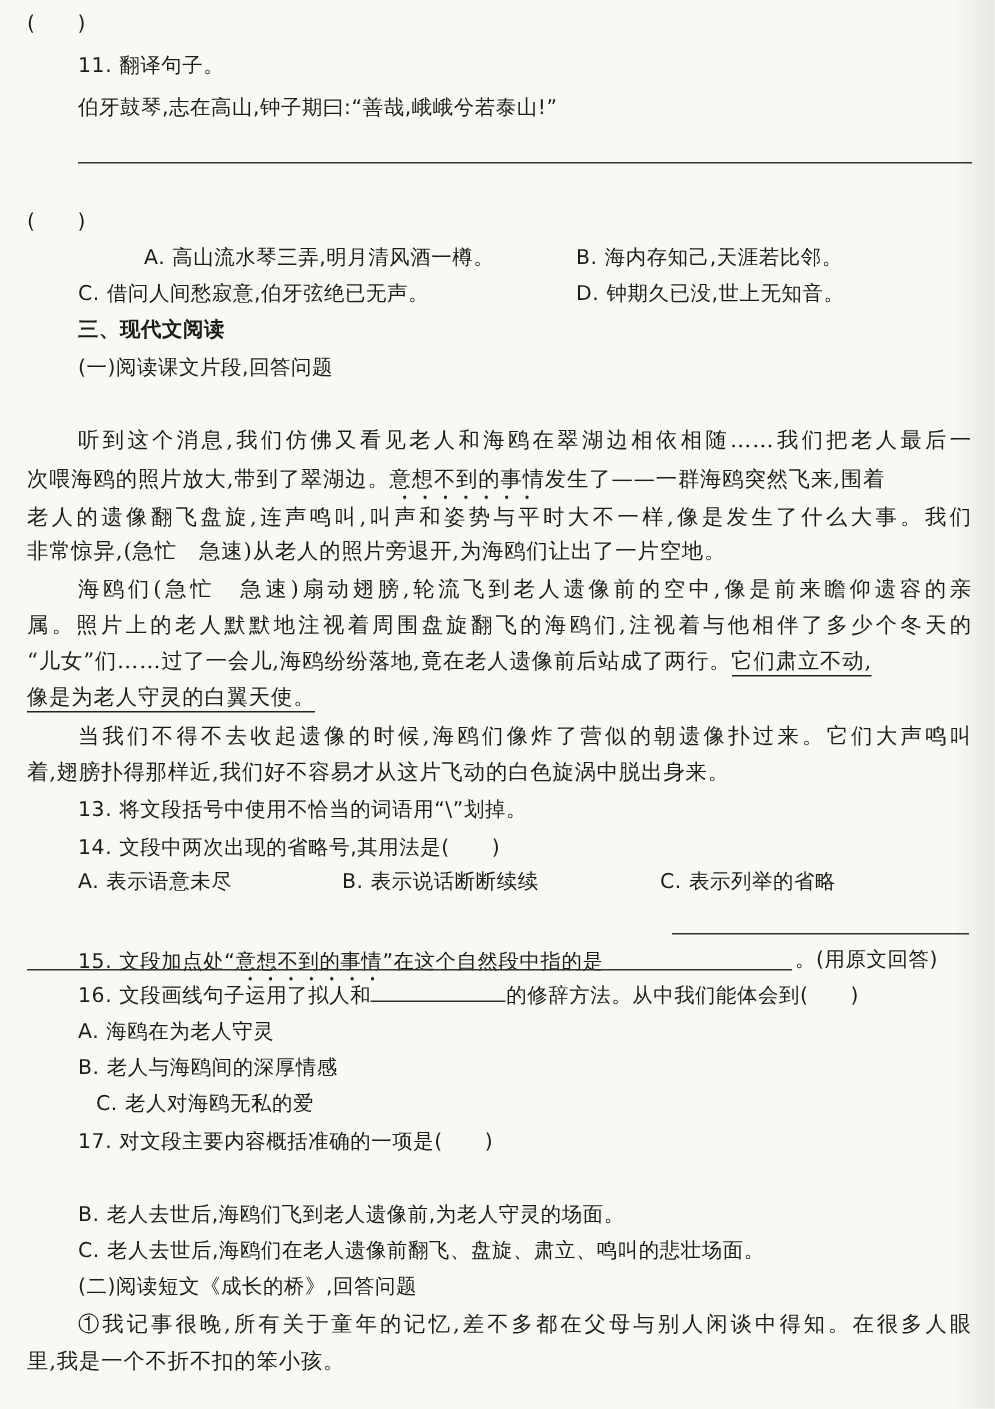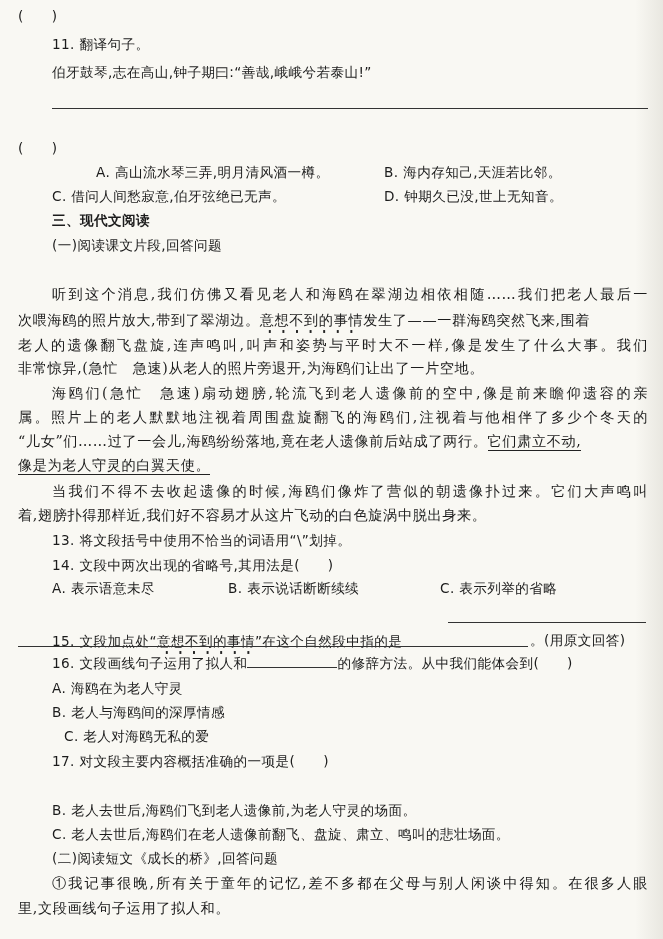--- a/index.html
+++ b/index.html
@@ -91,14 +91,14 @@
   <div class="line sans" style="left:52px; top:678px;">A. 海鸥在为老人守灵</div>
   <div class="line sans" style="left:52px; top:702px;">B. 老人与海鸥间的深厚情感</div>
   <div class="line sans" style="left:64px; top:726px;">C. 老人对海鸥无私的爱</div>
 
   <div class="line sans" style="left:52px; top:751px;">17. 对文段主要内容概括准确的一项是(　　)</div>
   <div class="line sans" style="left:52px; top:800px;">B. 老人去世后,海鸥们飞到老人遗像前,为老人守灵的场面。</div>
   <div class="line sans" style="left:52px; top:824px;">C. 老人去世后,海鸥们在老人遗像前翻飞、盘旋、肃立、鸣叫的悲壮场面。</div>
 
   <div class="line sans" style="left:52px; top:848px;">(二)阅读短文《成长的桥》,回答问题</div>
   <div class="line just" style="left:52px; top:873px; width:596px;">①我记事很晚,所有关于童年的记忆,差不多都在父母与别人闲谈中得知。在很多人眼</div>
-  <div class="line" style="left:18px; top:898px;">里,文段画线句子运用了拟人和。</div>
+  <div class="line" style="left:18px; top:898px;">里,我是一个不折不扣的笨小孩。</div>
 </div>
 
 </body></html>

